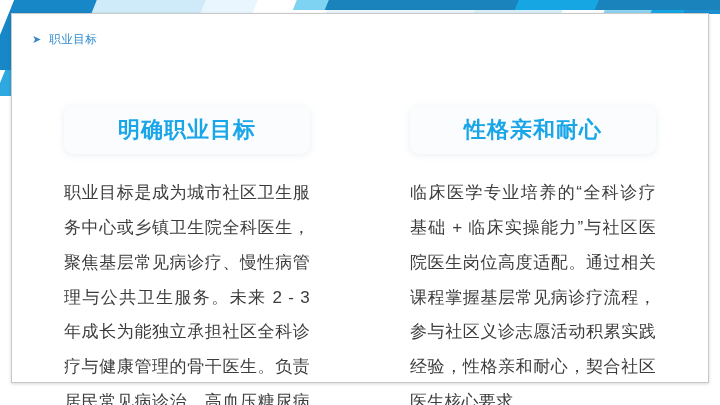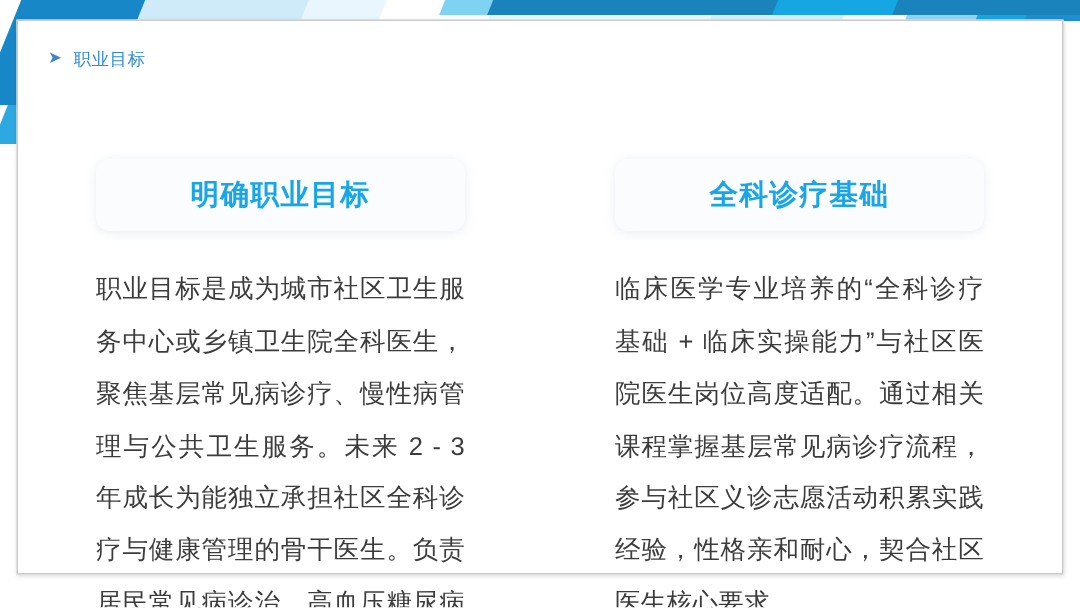--- a/index.html
+++ b/index.html
@@ -116,21 +116,21 @@
     border-radius: 9px;
     background: #fbfcfe;
     box-shadow: 0 1px 7px rgba(130,160,190,0.18);
     display: flex;
     align-items: center;
     justify-content: center;
     margin-bottom: 22px;
   }
   .card-head-text {
     color: #19a6e8;
-    font-size: 19px;
+    font-size: 22px;
     font-weight: bold;
     letter-spacing: 1px;
     white-space: nowrap;
   }
 
   .body-text {
     color: #3c3c3c;
     font-size: 17px;
     line-height: 2.05;
     text-align: justify;
@@ -174,20 +174,20 @@
 
       <div class="col">
         <div class="card-head">
           <span class="card-head-text">明确职业目标</span>
         </div>
         <p class="body-text">职业目标是成为城市社区卫生服务中心或乡镇卫生院全科医生，聚焦基层常见病诊疗、慢性病管理与公共卫生服务。未来 2 - 3 年成长为能独立承担社区全科诊疗与健康管理的骨干医生。负责居民常见病诊治、高血压糖尿病等慢病随访、家庭医生签约服务。</p>
       </div>
 
       <div class="col">
         <div class="card-head">
-          <span class="card-head-text">全科诊疗基础</span>
+          <span class="card-head-text">性格亲和耐心</span>
         </div>
         <p class="body-text">临床医学专业培养的“全科诊疗基础 + 临床实操能力”与社区医院医生岗位高度适配。通过相关课程掌握基层常见病诊疗流程，参与社区义诊志愿活动积累实践经验，性格亲和耐心，契合社区医生核心要求。</p>
       </div>
 
     </div>
   </div>
 </div>
 
 </body></html>

